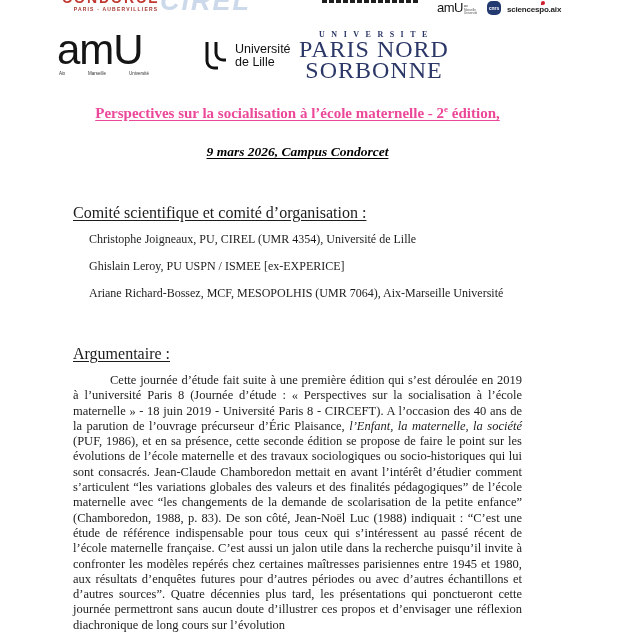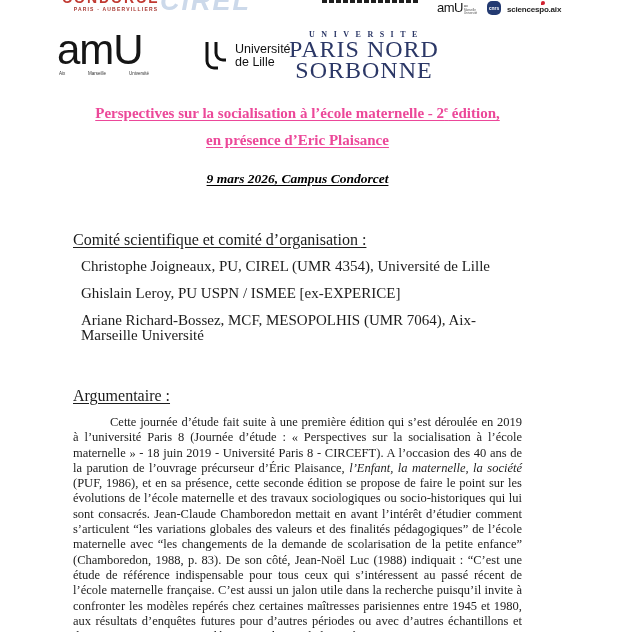--- a/index.html
+++ b/index.html
@@ -32,35 +32,35 @@
   .spo-po{position:relative;display:inline-block;}
   .spo-pin{position:absolute;left:2px;top:-4px;width:4px;height:4px;background:#d0202f;border-radius:2px 2px 2px 0;}
 
   .lg-amu{position:absolute;left:57px;top:30px;width:94px;}
   .amu-big{font-size:42px;line-height:40px;font-weight:500;letter-spacing:-1px;color:#151515;}
   .amu-words{display:flex;justify-content:space-between;font-size:4.5px;color:#333;margin-top:1px;padding:0 2px;}
 
   .lg-lille{position:absolute;left:203px;top:41px;display:flex;align-items:center;gap:6px;}
   .lille-text{font-size:12.5px;line-height:13.5px;color:#101010;font-weight:500;}
 
-  .lg-sorbonne{position:absolute;left:288px;top:30px;width:152px;text-align:center;
+  .lg-sorbonne{position:absolute;left:298px;top:30px;width:152px;text-align:center;
     color:#2b3766;font-family:"Liberation Serif",serif;}
   .sorb-univ{font-size:8px;font-weight:600;letter-spacing:6.5px;margin-left:5px;white-space:nowrap;}
   .sorb-main{font-size:24px;line-height:21px;font-weight:500;letter-spacing:1px;white-space:nowrap;}
 
   
   .content{margin:0 74px 0 73px;font-family:"Liberation Serif",serif;color:#1c1c1c;}
   .title{margin:8px 0 0 0;text-align:center;font-size:15px;font-weight:bold;color:#ec4899;}
   .tline{display:block;line-height:27px;white-space:nowrap;text-decoration:underline;text-underline-offset:2px;}
   .tline sup{font-size:60%;}
   .date{margin-top:16px;text-align:center;font-size:13.5px;font-weight:bold;color:#000;line-height:18px;font-style:italic;}
   .u{text-decoration:underline;text-underline-offset:2px;}
   .committee{margin-top:44px;}
   .sec-head{font-size:16px;line-height:15px;}
-  .member{margin:12px 0 0 8px;font-size:15px;line-height:15px;}
+  .member{margin:12px 0 0 16px;font-size:12px;line-height:15px;}
   .argument{margin-top:45px;}
   .para{margin:12px 0 0 0;font-size:12.5px;line-height:15.3px;text-align:justify;text-indent:37px;}
   .doclink{color:inherit;text-underline-offset:1px;cursor:pointer;margin-top:28px;}
   .book{font-style:italic;}
 </style>
 </head>
 <body>
 
 <div class="page">
 
@@ -117,21 +117,20 @@
       <div class="sorb-main">PARIS NORD</div>
       <div class="sorb-main">SORBONNE</div>
     </div>
 
   </div>
 
   <main class="content">
 
     <h1 class="title">
       <span class="tline"><span>Perspectives sur la socialisation à l’école maternelle - 2</span><sup>e</sup><span> édition,</span></span>
-      <span class="tline">en présence d’Eric Plaisance</span>
     </h1>
 
     <div class="date">
       <span class="u">9 mars 2026, Campus Condorcet</span>
     </div>
 
     <section class="committee">
       <div class="sec-head">
         <span class="u">Comité scientifique et comité d’organisation :</span>
       </div>

